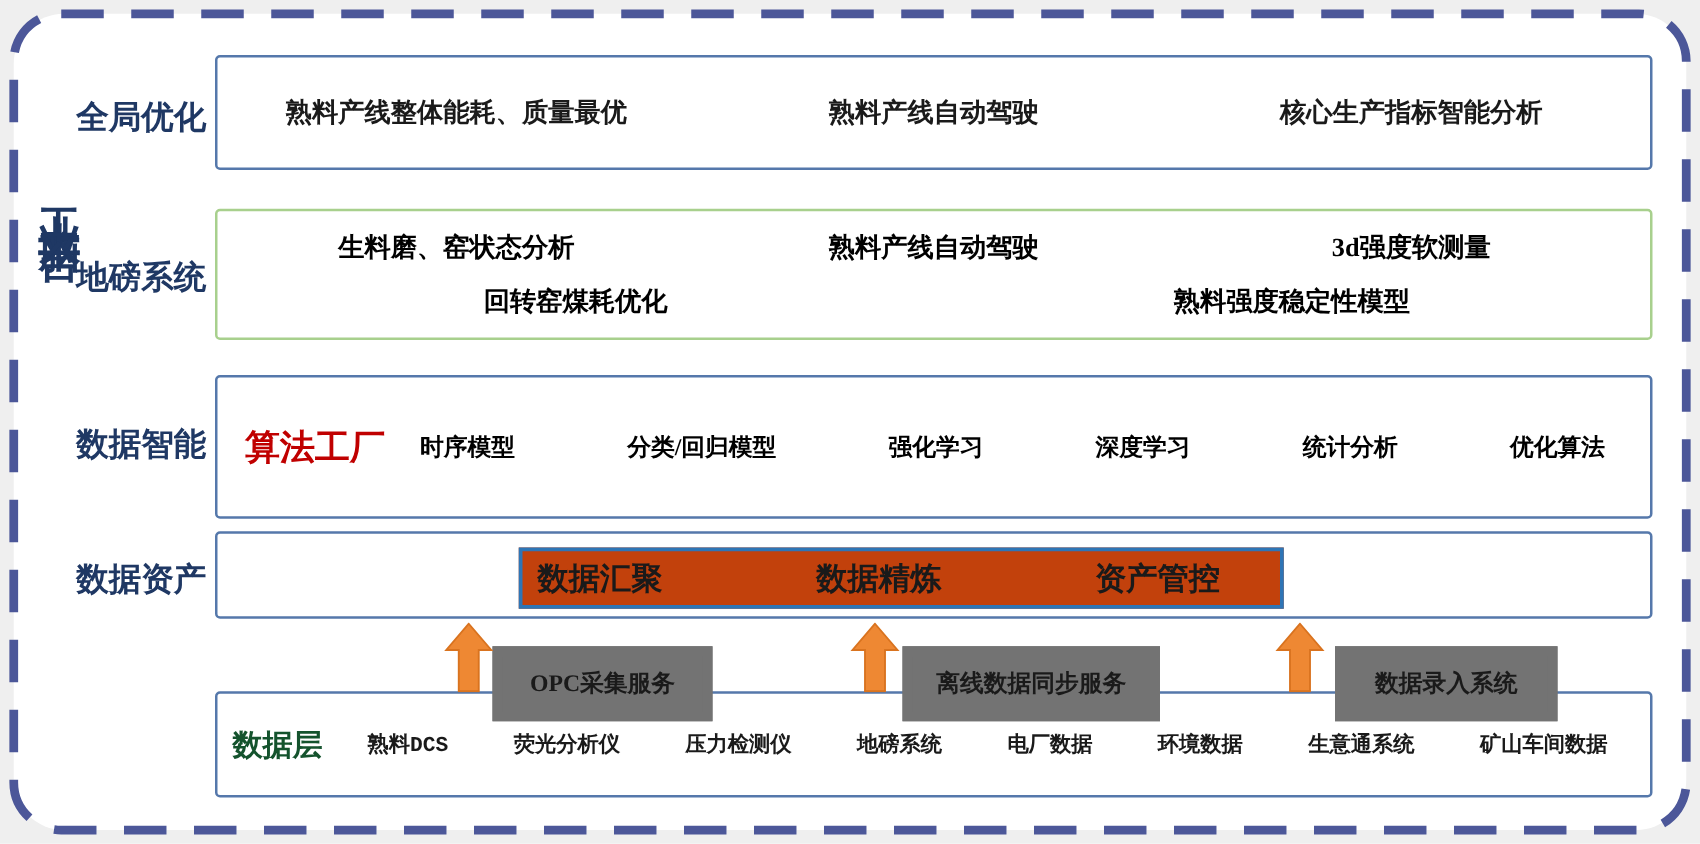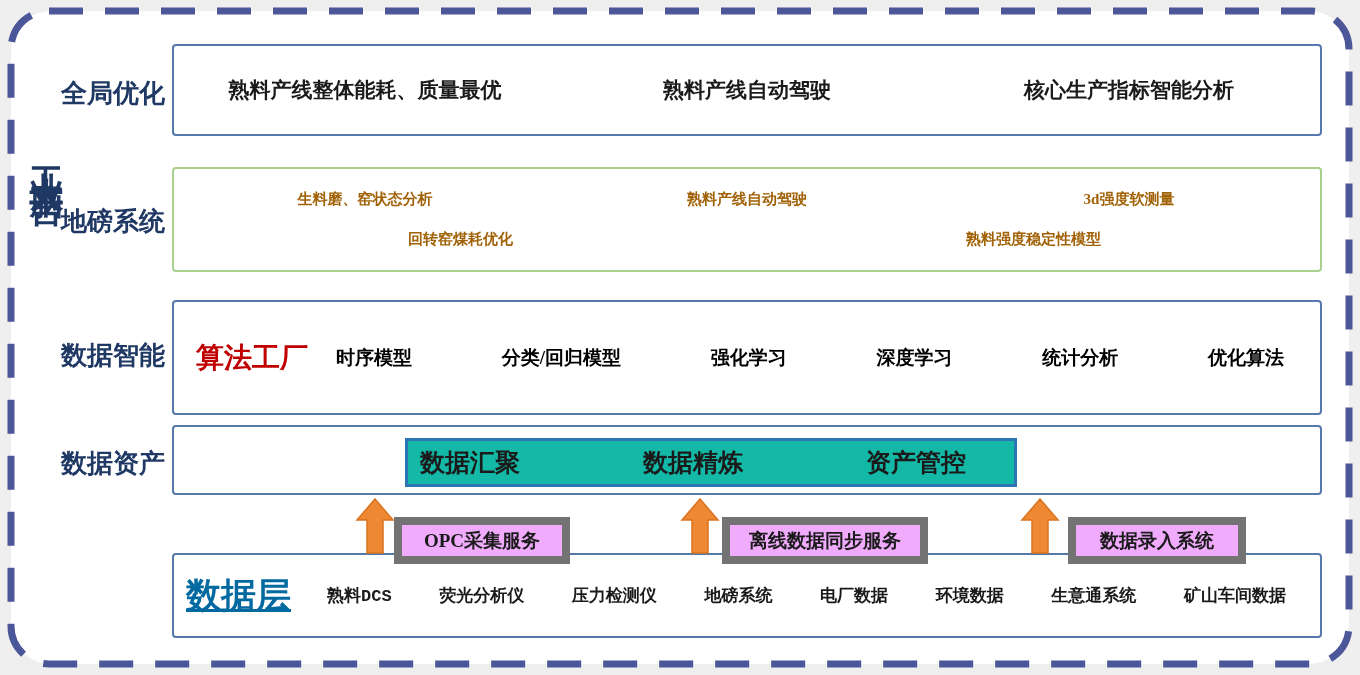--- a/index.html
+++ b/index.html
@@ -50,21 +50,21 @@
   }
   .tri-row .cell{
     flex:1;text-align:center;font-size:21px;font-weight:600;color:#1a1a1a;
     white-space:nowrap;
   }
   .ctrl-grid{
     display:flex;flex-direction:column;justify-content:space-evenly;height:100%;
   }
   .ctrl-grid .tri-line{display:flex;}
   .ctrl-grid .cell{
-    flex:1;text-align:center;font-size:15px;font-weight:600;color:#a16207;
+    flex:1;text-align:center;font-size:21px;font-weight:600;color:#000000;
     white-space:nowrap;
   }
 
   
   .intel-inner{
     display:flex;align-items:center;height:100%;
     padding:0 36px 0 22px;box-sizing:border-box;
   }
   .factory-label{
     font-size:28px;color:#c00000;font-weight:600;white-space:nowrap;
@@ -72,55 +72,54 @@
   }
   .intel-items{
     flex:1;display:flex;justify-content:space-between;align-items:center;
   }
   .intel-items .item{
     font-size:19px;font-weight:600;color:#000000;white-space:nowrap;
   }
 
   
   .assets-inner{
-    position:absolute;left:231px;top:11px;width:612px;height:49px;
-    border:3px solid #2e75b6;box-sizing:border-box;background:#14b8a6;
+    position:absolute;left:241px;top:11px;width:612px;height:49px;
+    border:3px solid #2e75b6;box-sizing:border-box;background:#c2410c;
     display:flex;align-items:center;justify-content:space-between;
     padding:0 48px 0 12px;
   }
   .assets-inner .item{
     font-size:25px;font-weight:600;color:#1a1a1a;white-space:nowrap;
   }
 
   
   .up-arrow{position:absolute;width:40px;height:56px;z-index:6;}
   .arrow-1{left:355px;top:498px;}
   .arrow-2{left:680px;top:498px;}
   .arrow-3{left:1020px;top:498px;}
 
   
   .service-box{
-    position:absolute;top:517px;height:47px;z-index:5;box-sizing:border-box;
-    background:#f0abfc;border:8px solid #737373;
+    position:absolute;top:517px;height:60px;z-index:5;box-sizing:border-box;
+    background:#737373;border:8px solid #737373;
     display:flex;align-items:center;justify-content:center;
     font-size:19px;font-weight:600;color:#1a1a1a;white-space:nowrap;
   }
   .svc-1{left:394px;width:176px;}
   .svc-2{left:722px;width:206px;}
   .svc-3{left:1068px;width:178px;}
 
   
   .datalayer-inner{
     display:flex;align-items:center;height:100%;
     padding:0 34px 0 12px;box-sizing:border-box;
   }
   .datalayer-label{
-    font-size:35px;color:#0369a1;font-weight:600;white-space:nowrap;
+    font-size:24px;color:#14532d;font-weight:600;white-space:nowrap;
     margin-right:36px;
-    text-decoration:underline;
   }
   .datalayer-items{
     flex:1;display:flex;justify-content:space-between;align-items:flex-end;font-family:Liberation Mono, monospace;
   }
   .datalayer-items .item{
     font-size:17px;font-weight:600;color:#1a1a1a;white-space:nowrap;
   }
 </style>
 </head>
 <body>

